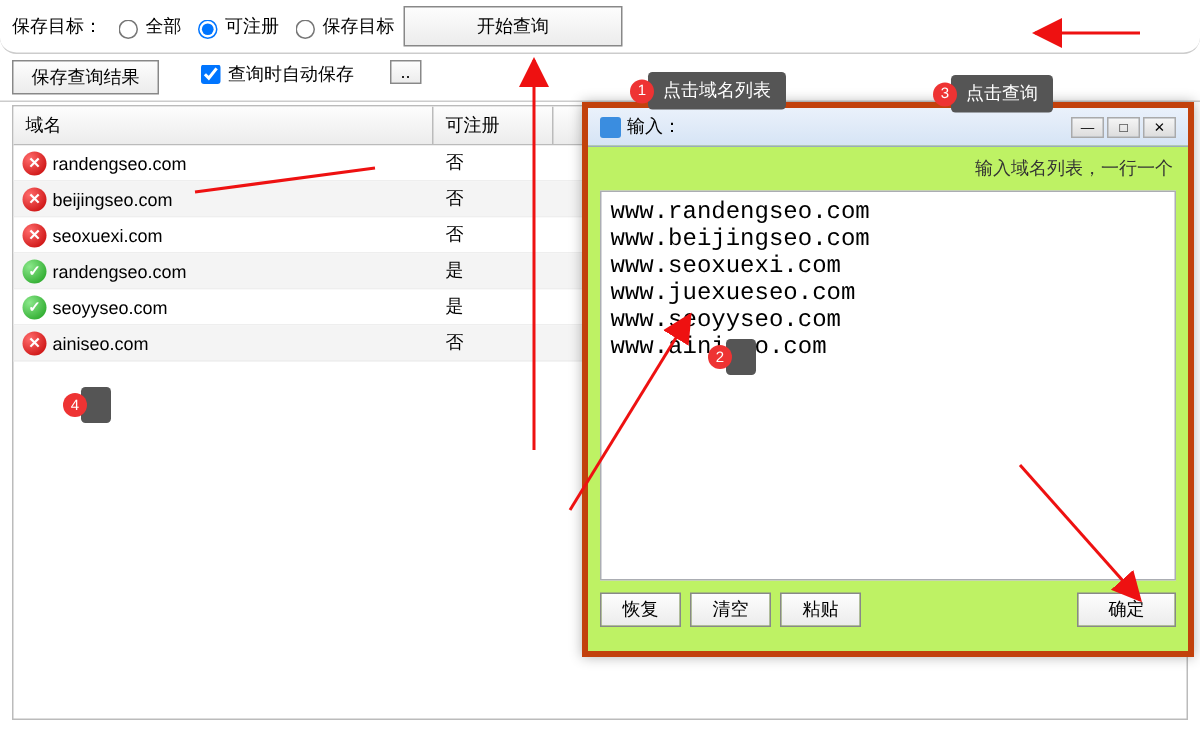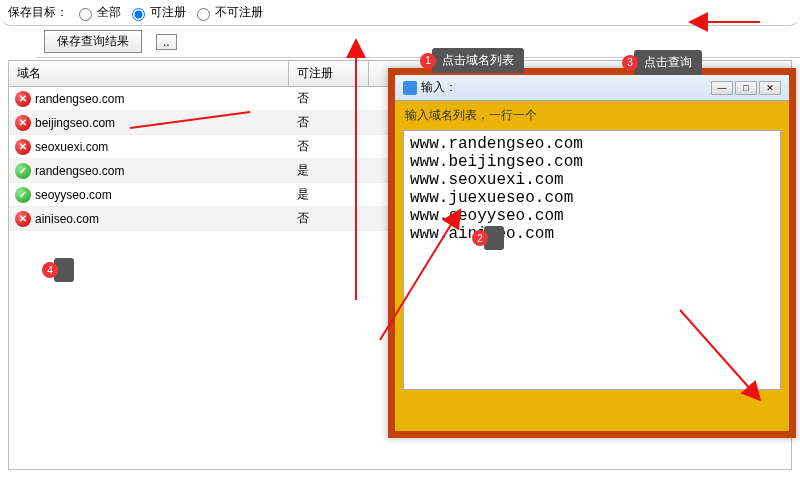--- a/index.html
+++ b/index.html
@@ -4,44 +4,44 @@
 <style>
 * { box-sizing: border-box; font-family: "Microsoft YaHei", SimSun, sans-serif; font-size: 12px; }
 body { margin: 0; background: #fff; width: 800px; height: 500px; position: relative; overflow: hidden; }
 
 .toolbar { padding: 4px 8px; display: flex; align-items: center; gap: 6px; border-bottom: 1px solid #ccc; border-radius: 11px; }
 .toolbar .label { color: #000; }
 .radio-group { display: flex; gap: 6px; align-items: flex-end; }
 .radio-group label { display: flex; align-items: center; gap: 2px; }
 .big-btn { background: linear-gradient(#fdfdfd,#ececec); border: 1px solid #888; padding: 4px 28px; cursor: pointer; }
 .mid-btn { background: linear-gradient(#fdfdfd,#ececec); border: 1px solid #888; padding: 2px 12px; cursor: pointer; }
-.row2 { padding: 4px 8px; display: flex; align-items: center; gap: 14px; border-bottom: 1px solid #ccc; margin-left: 36px; }
+.row2 { padding: 4px 8px; display: flex; align-items: flex-start; gap: 24px; border-bottom: 1px solid #ccc; }
 .row2 label { display: flex; align-items: center; gap: 2px; }
 .small-btn { background: linear-gradient(#fdfdfd,#ececec); border: 1px solid #888; padding: 0 6px; cursor: pointer; }
 
 .table { border: 1px solid #bbb; margin: 2px 8px 0 8px; height: 410px; background: #fff; overflow: hidden; }
 .thead { display: flex; background: linear-gradient(#fdfdfd,#ececec); border-bottom: 1px solid #bbb; }
 .th { padding: 4px 8px; border-right: 1px solid #bbb; }
 .th.domain { width: 280px; }
 .th.reg { width: 80px; }
 .tbody .tr { display: flex; align-items: center; border-bottom: 1px solid #eee; height: 24px; }
 .tbody .tr:nth-child(odd) { background: #fff; }
 .tbody .tr:nth-child(even) { background: #f4f4f4; }
 .td.domain { width: 280px; padding-left: 6px; display: flex; align-items: center; gap: 4px; }
 .td.reg { width: 80px; padding-left: 8px; }
 .icon-circle { width: 16px; height: 16px; border-radius: 50%; display: inline-flex; align-items: center; justify-content: center; color: #fff; font-weight: bold; font-size: 10px; }
 .icon-red { background: radial-gradient(circle at 30% 30%, #ff6b6b, #c20000); }
 .icon-green { background: radial-gradient(circle at 30% 30%, #8be88b, #1a9e1a); }
 
-.dialog { position: absolute; left: 388px; top: 68px; width: 408px; height: 370px; background: #eab308; border: 7px solid #c2410c; box-shadow: 0 0 8px rgba(0,0,0,0.3); }
+.dialog { position: absolute; left: 388px; top: 68px; width: 408px; height: 370px; background: #bef264; border: 4px solid #c2410c; box-shadow: 0 0 8px rgba(0,0,0,0.3); }
 .dialog-title { background: linear-gradient(#eaf1fb,#d6e4f5); padding: 4px 8px; display: flex; align-items: center; gap: 4px; border-bottom: 1px solid #9ab; }
 .dialog-title .win-icon { width: 14px; height: 14px; background: #3a8de0; border-radius: 2px; display: inline-block; }
 .win-btns { margin-left: auto; display: flex; gap: 2px; }
 .win-btns span { width: 22px; height: 14px; background: linear-gradient(#f5f5f5,#ddd); border: 1px solid #aaa; font-size: 9px; text-align: center; line-height: 12px; cursor: pointer; }
-.dialog-hint { padding: 6px 10px; color: #333; }
+.dialog-hint { padding: 6px 10px; color: #333; text-align: right; }
 .dialog-text { margin: 0 8px; background: #fff; border: 1px solid #abadb3; height: 260px; padding: 4px 6px; font-family: "Courier New", monospace; font-size: 16px; white-space: pre; overflow: auto; }
 .dialog-actions { display: flex; gap: 6px; padding: 8px; }
 .dialog-actions .spacer { flex: 1; }
 .btn { background: linear-gradient(#fdfdfd,#ececec); border: 1px solid #888; padding: 2px 14px; cursor: pointer; }
 
 .callout { position: absolute; background: #555; color: #fff; padding: 4px 10px; border-radius: 3px; display: flex; align-items: center; gap: 6px; white-space: nowrap; }
 .callout .num { width: 16px; height: 16px; border-radius: 50%; background: #e33; display: inline-flex; align-items: center; justify-content: center; font-size: 10px; margin-left: -22px; }
 
 svg.arrow { position: absolute; pointer-events: none; }
 
@@ -55,27 +55,32 @@
     <label>
         <input type="radio" name="t" style=""> 
         <span>全部</span>
       </label>
     <label>
         <input type="radio" name="t" checked="" style=""> 
         <span>可注册</span>
       </label>
     <label>
         <input type="radio" name="t" style=""> 
-        <span>不可注册</span>
+        <span>保存目标</span>
       </label>
   </div>
+  <button class="big-btn" style="padding:4px 48px">开始查询</button>
 </div>
 
 <div class="row2">
   <button class="mid-btn">保存查询结果</button>
+  <label>
+      <input type="checkbox" checked="" style=""> 
+      <span>查询时自动保存</span>
+    </label>
   <button class="small-btn">..</button>
 </div>
 
 <div class="table">
   <div class="thead">
     <div class="th domain">域名</div>
     <div class="th reg">可注册</div>
   </div>
   <div class="tbody" id="tbody">
       <div class="tr">
@@ -133,20 +138,27 @@
       <span>✕</span>
     </div>
   </div>
   <div class="dialog-hint">输入域名列表，一行一个</div>
   <div class="dialog-text" id="dlgtext">www.randengseo.com
 www.beijingseo.com
 www.seoxuexi.com
 www.juexueseo.com
 www.seoyyseo.com
 www.ainiseo.com</div>
+  <div class="dialog-actions">
+    <button class="btn">恢复</button>
+    <button class="btn">清空</button>
+    <button class="btn">粘贴</button>
+    <span class="spacer"></span>
+    <button class="btn" style="padding:2px 20px">确定</button>
+  </div>
 </div>
 
 <div class="callout" style="left:432px; top:48px">
   <span class="num">1</span>
   <span>点击域名列表</span>
 </div>
 <div class="callout" style="left:484px; top:226px">
   <span class="num">2</span>
 </div>
 <div class="callout" style="left:634px; top:50px">

